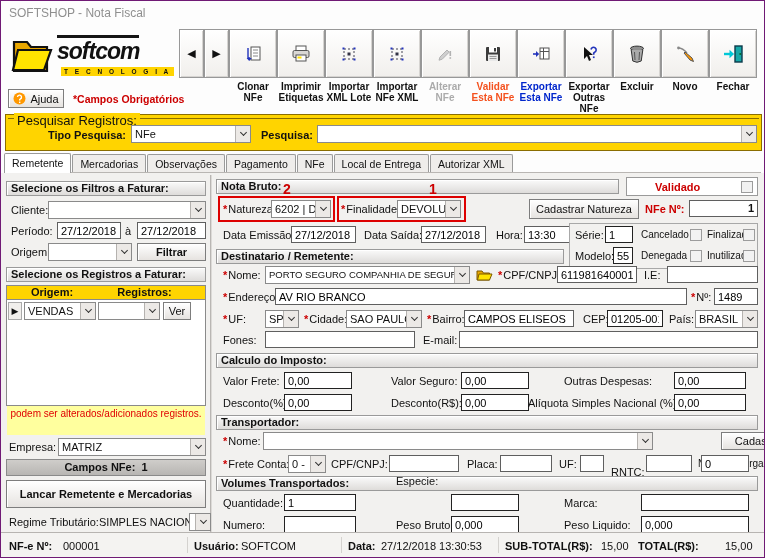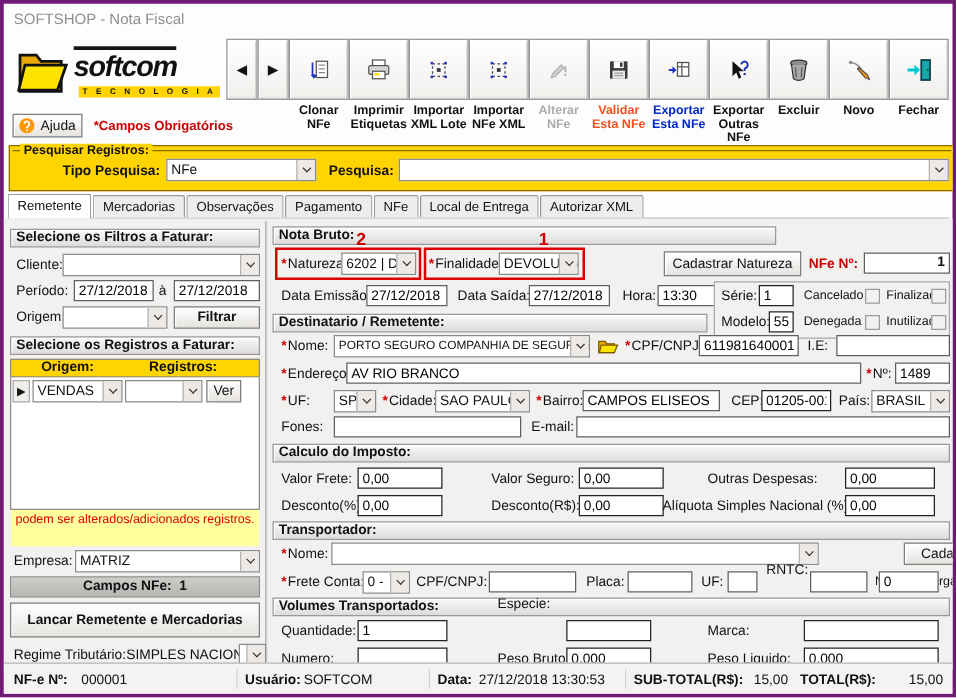--- a/index.html
+++ b/index.html
@@ -1,18 +1,18 @@
 <!DOCTYPE html>
 <html><head>
 <meta charset="utf-8">
 <style>
   * { margin:0; padding:0; box-sizing:border-box; }
   html,body { width:765px; height:558px; }
   body { font-family:"Liberation Sans", sans-serif; font-size:11px; color:#111; background:#fff; }
-  #root { position:relative; width:765px; height:558px; overflow:hidden; background:#fdfdfd; border:3px solid #701a75; }
+  #root { position:relative; width:765px; height:558px; overflow:hidden; background:#fdfdfd; border:1px solid #701a75; }
   .abs { position:absolute; }
   .lbl { position:absolute; font-size:11px; white-space:nowrap; line-height:16px; }
   .b { font-weight:bold; }
   .red { color:#cc0000; }
   .inp { position:absolute; height:17px; border:1px solid #5f5f5f; background:#fff; font:11px "Liberation Sans", sans-serif; padding:0 3px; }
   .inp.right { text-align:right; }
   .combo { position:absolute; height:18px; border:1px solid #8a8a8a; background:#fff; font-size:11px; line-height:16px; padding:0 17px 0 3px; overflow:hidden; white-space:nowrap; }
   .dd { position:absolute; right:0; top:0; bottom:0; width:15px; background:#ece9e6; border-left:1px solid #b5b2af; display:flex; align-items:center; justify-content:center; }
   .chev { width:5px; height:5px; border-right:1px solid #333; border-bottom:1px solid #333; transform:rotate(45deg); margin-top:-3px; }
   .hbar { position:absolute; height:15px; background:linear-gradient(#fafafa,#dedcda); border:1px solid #9a9a9a; font-weight:bold; font-size:11px; line-height:13px; padding:0 4px; box-shadow:1px 1px 0 #fff inset; }
@@ -25,21 +25,21 @@
   #toolbar { position:absolute; left:178px; top:28px; display:flex; }
   .tbtn { text-align:center; }
   .tico { height:49px; border:1px solid #989898; background:linear-gradient(#ffffff,#f1efec); box-shadow:1px 1px 0 #fff inset,-1px -1px 0 #d6d4d1 inset; display:flex; align-items:center; justify-content:center; }
   .tcap { font-size:10px; font-weight:bold; line-height:11px; padding-top:3px; }
   
   #tabs { position:absolute; left:3px; top:151px; right:3px; height:21px; display:flex; align-items:flex-end; border-bottom:1px solid #b9b6b3; }
   .tab { border:1px solid #9a9a9a; border-bottom:none; border-radius:2px 2px 0 0; background:#efedeb; padding:3px 7px 2px 7px; font-size:10.5px; margin-right:1px; white-space:nowrap; }
   .tab.active { background:#fff; font-size:10.5px; padding-bottom:4px; margin-bottom:-1px; }
   
   #searchPanel { position:absolute; left:4px; top:113px; width:757px; height:37px; background:#ffd400; border:1px solid #8a6d00; }
-  #searchPanel .legend { position:absolute; left:8px; top:-2px; font-weight:bold; font-size:10px; background:#ffd400; padding:0 3px;text-align:right; }
+  #searchPanel .legend { position:absolute; left:8px; top:-2px; font-weight:normal; font-size:13px; background:#ffd400; padding:0 3px;text-align:right; }
   .ybar-line { position:absolute; left:2px; right:2px; top:3px; border-top:1px solid #8a6d00; }
   
   .gridhead { position:absolute; background:#ffd400; border:1px solid #8a8a8a; display:flex; font-weight:bold; }
   .notebox { position:absolute; background:#ffff9e; color:#e00000; font-size:10px; text-align:center; line-height:13px; padding-top:1px; }
   .statusbar { position:absolute; left:0; right:0; bottom:0; height:25px; border-top:1px solid #b7b4b1; background:#f4f3f1; }
   .vsep { position:absolute; top:4px; bottom:4px; width:1px; background:#d4d2cf; }
   svg { display:block; }
 </style>
 </head>
 <body>
@@ -345,20 +345,24 @@
 
   <div class="lbl" style="left:8px;top:513px">Regime Tributário:</div>
   <div class="lbl" style="left:98px;top:513px">SIMPLES NACIONAL</div>
   <div class="combo" style="left:188px;top:512px;width:17px">
       <span class="dd">
         <i class="chev"></i>
       </span>
     </div>
 
   <div class="hbar" style="left:215px;top:178px;width:403px">Nota Bruto:</div>
+  <div class="abs" style="left:625px;top:176px;width:132px;height:19px;background:#fff;border:1px solid #9a9a9a">
+    <span class="lbl red b" style="left:28px;top:1px">Validado</span>
+    <span class="cb" style="right:4px;top:3px;position:absolute"></span>
+  </div>
 
   <div class="lbl red b" style="left:282px;top:180px;font-size:14px">2</div>
   <div class="lbl red b" style="left:428px;top:180px;font-size:14px">1</div>
 
   <div class="lbl" style="left:222px;top:200px"><b class="ast">*</b><span>Natureza:</span></div>
   <div class="combo" style="left:270px;top:199px;width:60px">
     <span>6202 | DEVO</span>
     <span class="dd">
         <i class="chev"></i>
       </span>
@@ -484,21 +488,21 @@
     <span class="dd">
         <i class="chev"></i>
       </span>
   </div>
   <div class="lbl" style="left:330px;top:455px">CPF/CNPJ:</div>
   <input class="inp" style="left: 388px; top: 454px; width: 70px;" value="">
   <div class="lbl" style="left:466px;top:455px">Placa:</div>
   <input class="inp" style="left: 499px; top: 454px; width: 52px;" value="">
   <div class="lbl" style="left:558px;top:455px">UF:</div>
   <input class="inp" style="left: 579px; top: 454px; width: 24px;" value="">
-  <div class="lbl" style="left:610px;top:445px">RNTC:</div>
+  <div class="lbl" style="left:610px;top:463px">RNTC:</div>
   <input class="inp" style="left: 645px; top: 454px; width: 46px;" value="">
   <div class="lbl" style="left:697px;top:455px;font-size:10px">Número Carga:</div>
 
   <div class="hbar" style="left:215px;top:475px;width:542px">Volumes Transportados:</div>
   <div class="lbl" style="left:222px;top:494px">Quantidade:</div>
   <input class="inp" style="left: 283px; top: 493px; width: 72px; border-color: rgb(34, 34, 34);" value="1">
   <div class="lbl" style="left:395px;top:472px">Especie:</div>
   <input class="inp" style="left: 450px; top: 493px; width: 68px; border-color: rgb(34, 34, 34);" value="">
   <div class="lbl" style="left:563px;top:494px">Marca:</div>
   <input class="inp" style="left: 640px; top: 493px; width: 108px; border-color: rgb(34, 34, 34);" value="">

